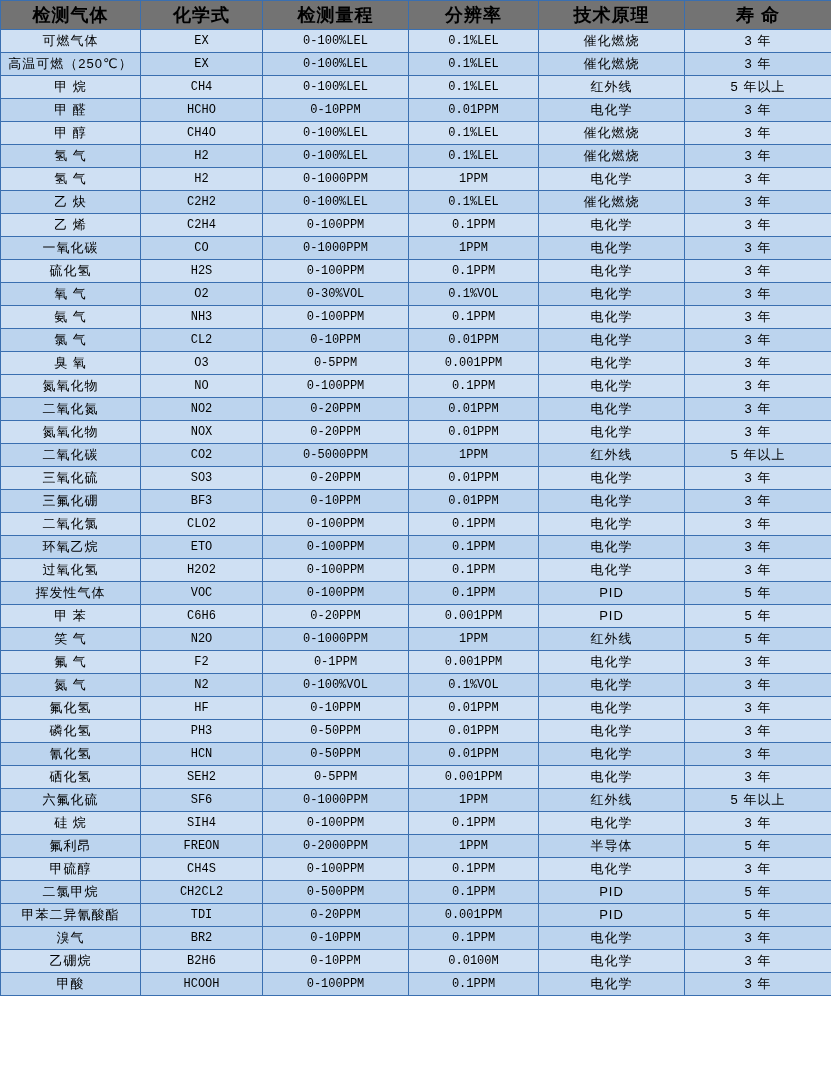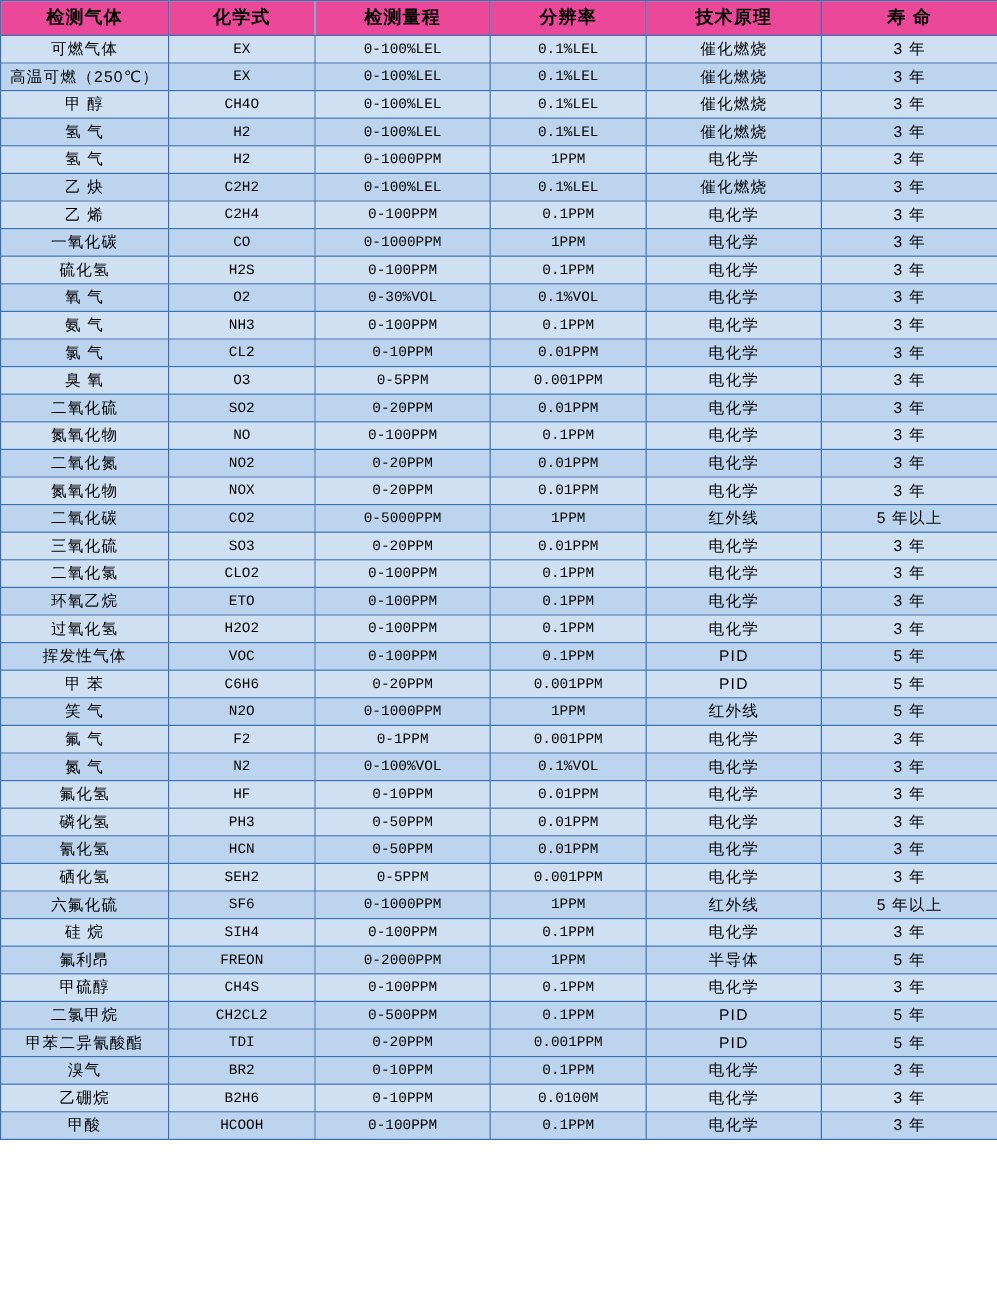--- a/index.html
+++ b/index.html
@@ -21,23 +21,23 @@
     text-align: center;
     vertical-align: middle;
     color: #000000;
     padding: 0;
     height: 22px;
     line-height: 22px;
     white-space: nowrap;
     overflow: hidden;
   }
   #gas-table thead th {
-    background: #ec4899;
+    background: #737373;
     font-weight: bold;
-    font-size: 15px;
+    font-size: 18px;
     height: 28px;
     line-height: 28px;
     letter-spacing: 1px;
   }
   #gas-table tbody td {
     background: #cfe0f3;
     font-size: 13px;
   }
   #gas-table tbody tr.alt td {
     background: #bcd4ee;
@@ -96,20 +96,36 @@
       </tr>
       <tr class="alt">
         <td class="col-name">高温可燃（250℃）</td>
         <td class="col-formula">EX</td>
         <td class="col-range">0-100%LEL</td>
         <td class="col-res">0.1%LEL</td>
         <td class="col-tech">催化燃烧</td>
         <td class="col-life">3 年</td>
       </tr>
       <tr>
+        <td class="col-name">甲 烷</td>
+        <td class="col-formula">CH4</td>
+        <td class="col-range">0-100%LEL</td>
+        <td class="col-res">0.1%LEL</td>
+        <td class="col-tech">红外线</td>
+        <td class="col-life">5 年以上</td>
+      </tr>
+      <tr class="alt">
+        <td class="col-name">甲 醛</td>
+        <td class="col-formula">HCHO</td>
+        <td class="col-range">0-10PPM</td>
+        <td class="col-res">0.01PPM</td>
+        <td class="col-tech">电化学</td>
+        <td class="col-life">3 年</td>
+      </tr>
+      <tr>
         <td class="col-name">甲 醇</td>
         <td class="col-formula">CH4O</td>
         <td class="col-range">0-100%LEL</td>
         <td class="col-res">0.1%LEL</td>
         <td class="col-tech">催化燃烧</td>
         <td class="col-life">3 年</td>
       </tr>
       <tr class="alt">
         <td class="col-name">氢 气</td>
         <td class="col-formula">H2</td>
@@ -183,28 +199,20 @@
         <td class="col-life">3 年</td>
       </tr>
       <tr>
         <td class="col-name">臭 氧</td>
         <td class="col-formula">O3</td>
         <td class="col-range">0-5PPM</td>
         <td class="col-res">0.001PPM</td>
         <td class="col-tech">电化学</td>
         <td class="col-life">3 年</td>
       </tr>
-      <tr class="alt">
-        <td class="col-name">二氧化硫</td>
-        <td class="col-formula">SO2</td>
-        <td class="col-range">0-20PPM</td>
-        <td class="col-res">0.01PPM</td>
-        <td class="col-tech">电化学</td>
-        <td class="col-life">3 年</td>
-      </tr>
       <tr>
         <td class="col-name">氮氧化物</td>
         <td class="col-formula">NO</td>
         <td class="col-range">0-100PPM</td>
         <td class="col-res">0.1PPM</td>
         <td class="col-tech">电化学</td>
         <td class="col-life">3 年</td>
       </tr>
       <tr class="alt">
         <td class="col-name">二氧化氮</td>
@@ -227,20 +235,28 @@
         <td class="col-formula">CO2</td>
         <td class="col-range">0-5000PPM</td>
         <td class="col-res">1PPM</td>
         <td class="col-tech">红外线</td>
         <td class="col-life">5 年以上</td>
       </tr>
       <tr>
         <td class="col-name">三氧化硫</td>
         <td class="col-formula">SO3</td>
         <td class="col-range">0-20PPM</td>
+        <td class="col-res">0.01PPM</td>
+        <td class="col-tech">电化学</td>
+        <td class="col-life">3 年</td>
+      </tr>
+      <tr class="alt">
+        <td class="col-name">三氟化硼</td>
+        <td class="col-formula">BF3</td>
+        <td class="col-range">0-10PPM</td>
         <td class="col-res">0.01PPM</td>
         <td class="col-tech">电化学</td>
         <td class="col-life">3 年</td>
       </tr>
       <tr>
         <td class="col-name">二氧化氯</td>
         <td class="col-formula">CLO2</td>
         <td class="col-range">0-100PPM</td>
         <td class="col-res">0.1PPM</td>
         <td class="col-tech">电化学</td>

